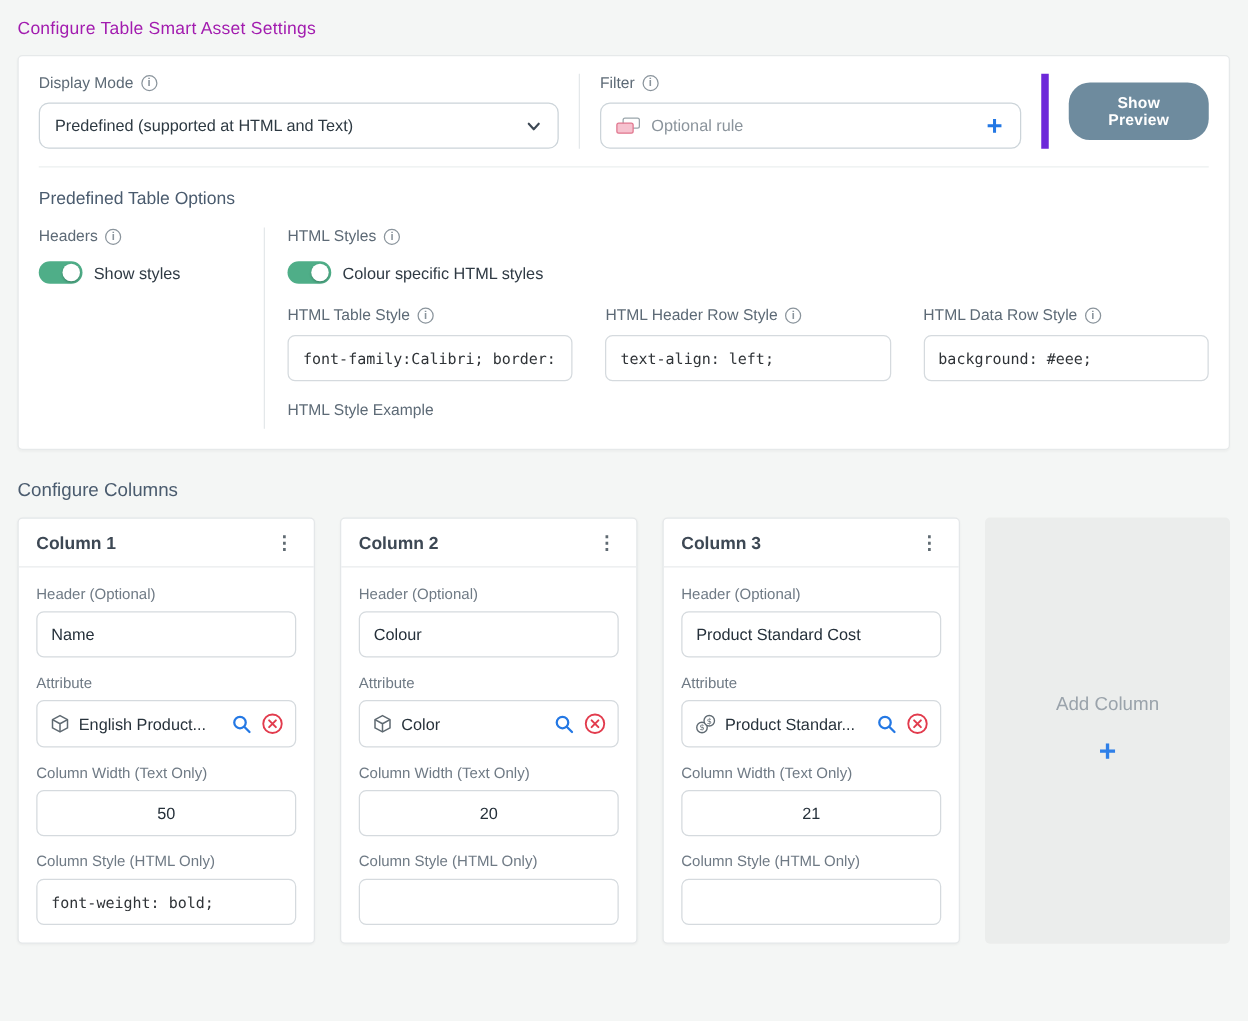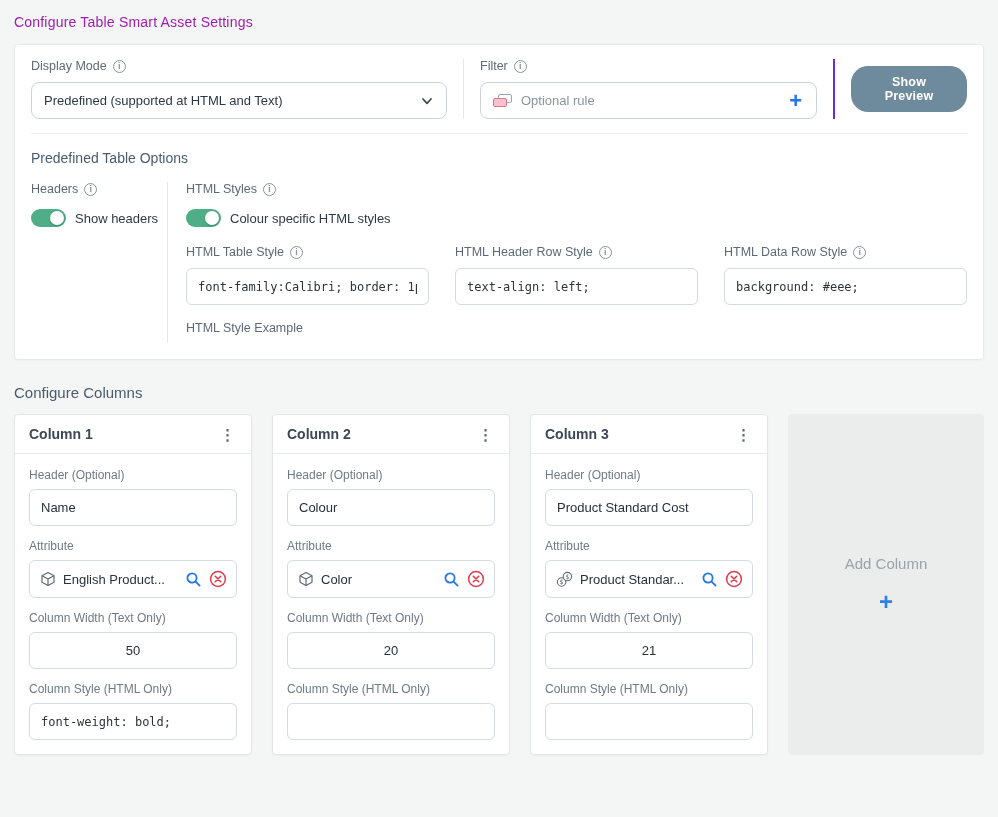--- a/index.html
+++ b/index.html
@@ -19,21 +19,21 @@
     background:#fff; border:1px solid #e6e9ea; border-radius:4px;
     box-shadow:0 1px 2px rgba(0,0,0,.03);
   }
 
   
   .top-row { display:flex; align-items:stretch; padding:14px 0; }
   .zone { padding:0 16px; }
   .zone-display { width:448px; }
   .zone-filter { flex:1; border-left:1px solid #e4e8ea; }
   .zone-preview {
-    width:150px; border-left:2px solid #6d28d9;
+    width:150px; border-left:6px solid #6d28d9;
     display:flex; align-items:center; justify-content:center;
   }
   .field-label {
     display:flex; align-items:center; gap:6px;
     font-size:12.5px; color:#5d6a76; margin-bottom:9px;
   }
   .info-icon {
     width:13px; height:13px; border:1px solid #8a949c; border-radius:50%;
     display:inline-flex; align-items:center; justify-content:center;
     font-size:9px; color:#8a949c; font-weight:700; line-height:1;
@@ -68,21 +68,21 @@
   .show-preview-btn {
     background:#6e8b9e; color:#fff; border:none; cursor:pointer;
     font-family:inherit; font-size:12.5px; font-weight:700;
     padding:9px 17px; border-radius:17px; letter-spacing:.2px;
   }
   .panel-divider { border-top:1px solid #eceff0; margin:0 16px; }
 
   
   .predefined { padding:16px; }
   .section-title { font-size:14px; font-weight:500; color:#4a5b6e; margin-bottom:16px; }
-  .predefined-content { display:flex; align-items:stretch; }
+  .predefined-content { display:flex; align-items:stretch;gap:44px; }
   .headers-col { width:136px; flex:0 0 auto; }
   .styles-col { flex:1; border-left:1px solid #e4e8ea; padding-left:18px; margin-left:0; }
   .toggle-row { display:flex; align-items:center; gap:9px; margin-top:13px; }
   .toggle {
     width:35px; height:18px; border-radius:9px; background:#4fae88;
     position:relative; cursor:pointer; flex:0 0 auto;
   }
   .toggle .knob {
     position:absolute; top:2px; right:2px; width:14px; height:14px;
     border-radius:50%; background:#fff; box-shadow:0 1px 2px rgba(0,0,0,.25);
@@ -196,21 +196,21 @@
       <div class="predefined-content">
         <div class="headers-col">
           <div class="field-label">
             <span>Headers</span>
             <span class="info-icon">i</span>
           </div>
           <div class="toggle-row">
             <span class="toggle">
                 <span class="knob"></span>
               </span>
-            <span class="toggle-label">Show headers</span>
+            <span class="toggle-label">Show styles</span>
           </div>
         </div>
 
         <div class="styles-col">
           <div class="field-label">
             <span>HTML Styles</span>
             <span class="info-icon">i</span>
           </div>
           <div class="toggle-row">
             <span class="toggle">

